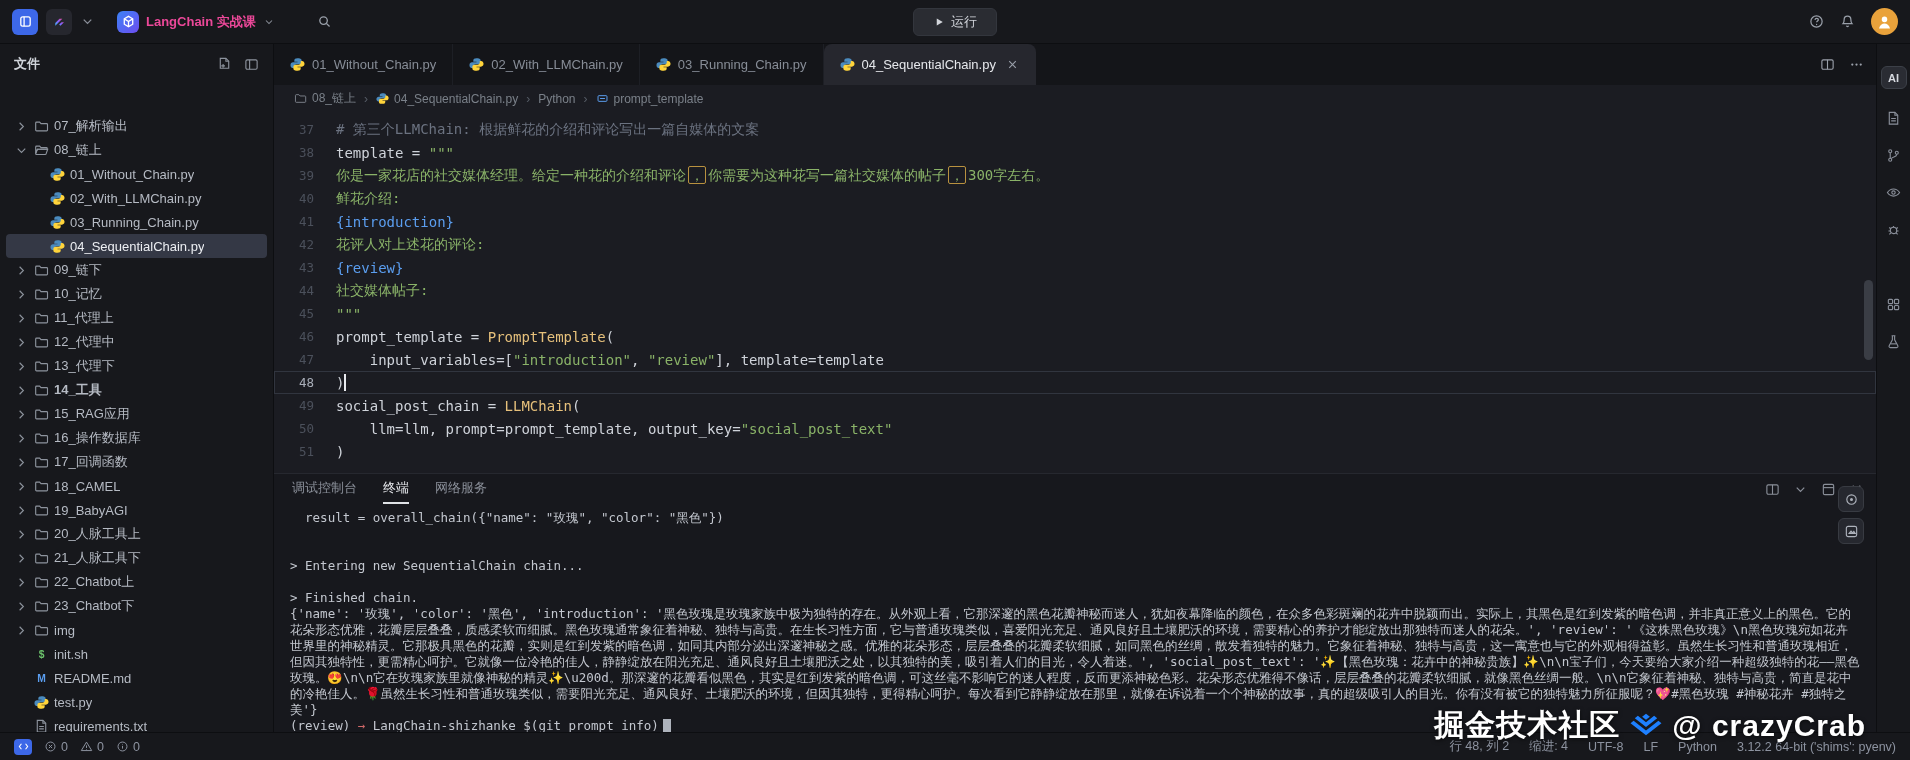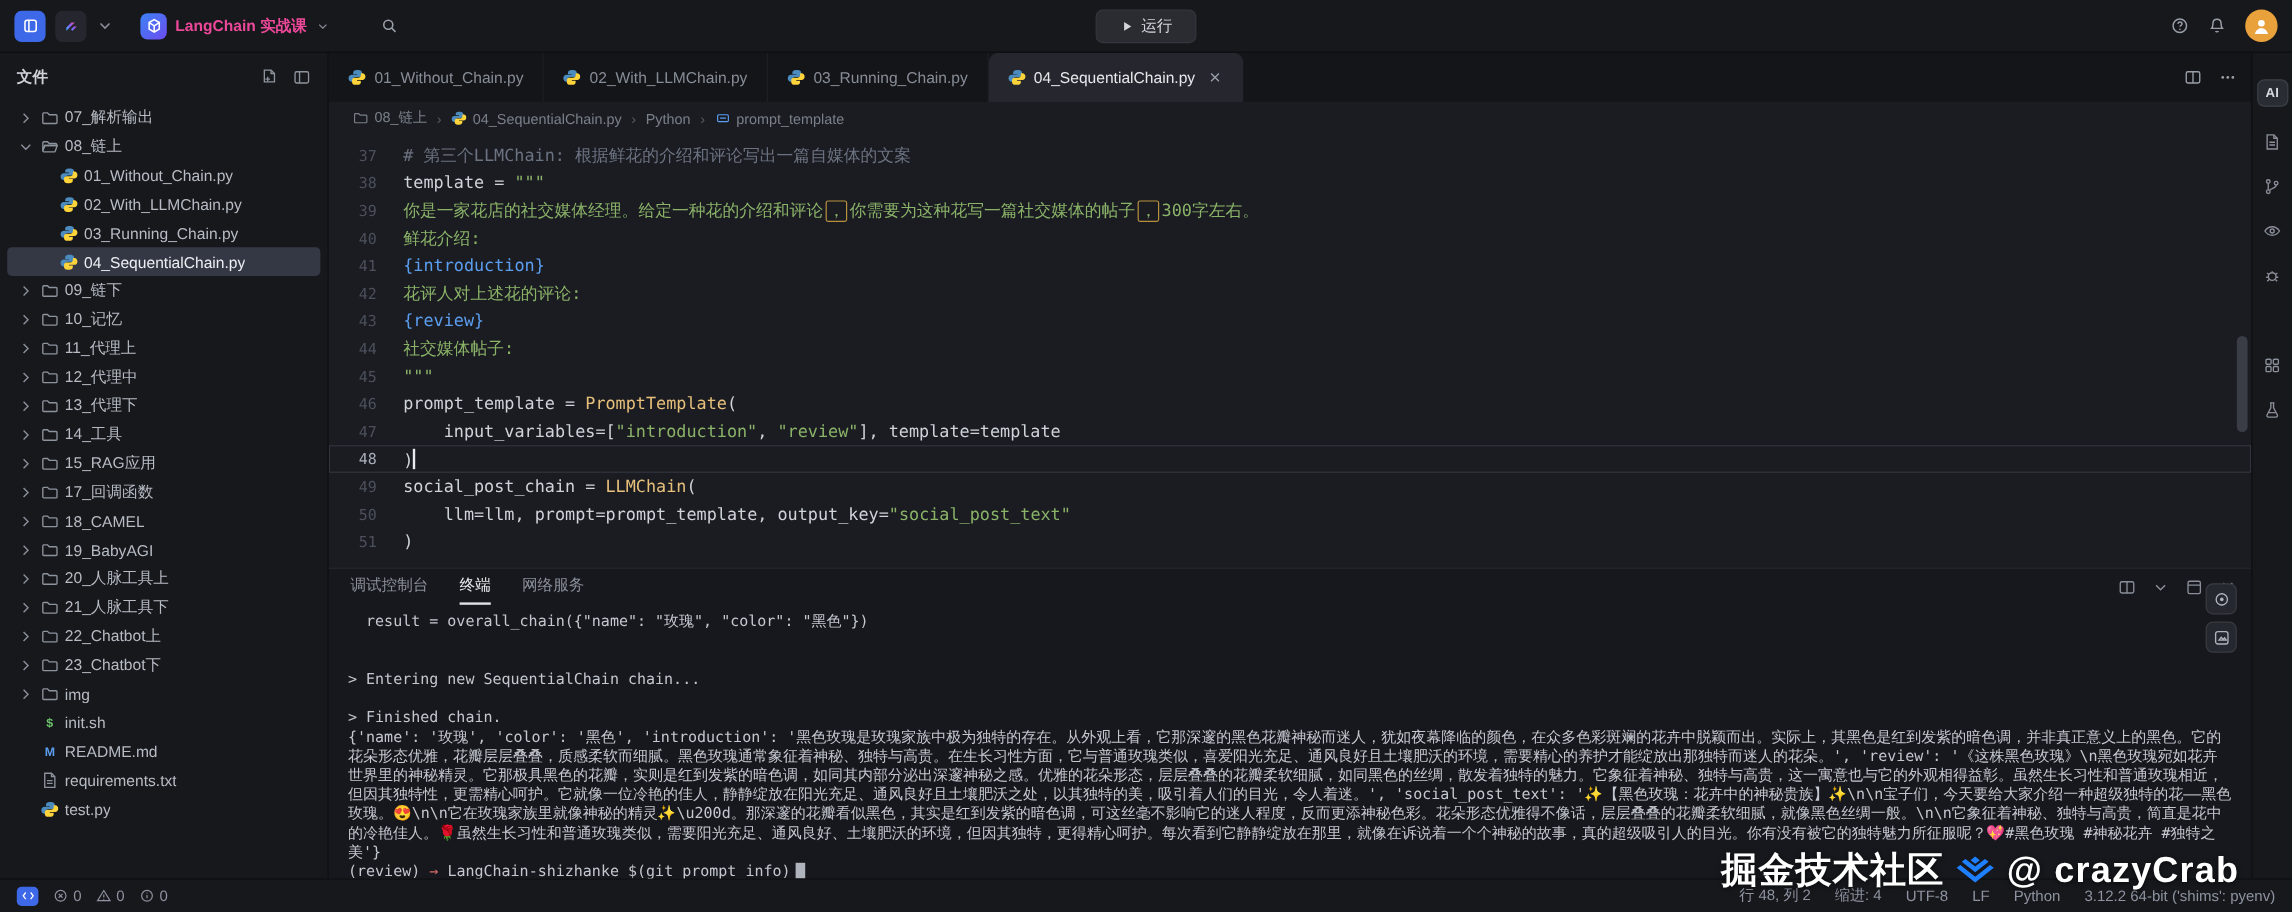--- a/index.html
+++ b/index.html
@@ -198,21 +198,21 @@
               <path d="M9.5 1.5v3h3"></path>
               <path d="M6.5 7.5v4M4.5 9.5h4"></path>
             </svg>
           <svg class="ic" viewBox="0 0 16 16" fill="none" stroke="currentColor" stroke-width="1.2">
               <rect x="2" y="3" width="12" height="10" rx="1.5"></rect>
               <path d="M6 3v10"></path>
             </svg>
         </span>
       </div>
       <div class="file-tree" id="file-tree">
-          <div class="tree-row" style="padding-left: 8px;">
+          <div class="tree-row" style="padding-left: 8px; margin-top: 28px;">
             <span class="chev-ic" style="display:flex">
               <svg class="ic " viewBox="0 0 16 16" fill="none" stroke="currentColor" stroke-width="1.2">
                 <path d="M6 4l4 4-4 4"></path>
               </svg>
             </span>
             <svg class="ic " viewBox="0 0 16 16" fill="none" stroke="currentColor" stroke-width="1.2">
               <path d="M1.8 4.2c0-.5.4-.9.9-.9h3.3l1.5 1.6h6c.5 0 .9.4.9.9v6c0 .5-.4.9-.9.9H2.7c-.5 0-.9-.4-.9-.9z"></path>
             </svg>
             <span class="tree-label">07_解析输出</span>
           </div>
@@ -308,21 +308,21 @@
             <span class="chev-ic" style="display:flex">
               <svg class="ic " viewBox="0 0 16 16" fill="none" stroke="currentColor" stroke-width="1.2">
                 <path d="M6 4l4 4-4 4"></path>
               </svg>
             </span>
             <svg class="ic " viewBox="0 0 16 16" fill="none" stroke="currentColor" stroke-width="1.2">
               <path d="M1.8 4.2c0-.5.4-.9.9-.9h3.3l1.5 1.6h6c.5 0 .9.4.9.9v6c0 .5-.4.9-.9.9H2.7c-.5 0-.9-.4-.9-.9z"></path>
             </svg>
             <span class="tree-label">13_代理下</span>
           </div>
-          <div class="tree-row" style="padding-left: 8px;">
+          <div class="tree-row" style="padding-left: 8px; font-weight: bold;">
             <span class="chev-ic" style="display:flex">
               <svg class="ic " viewBox="0 0 16 16" fill="none" stroke="currentColor" stroke-width="1.2">
                 <path d="M6 4l4 4-4 4"></path>
               </svg>
             </span>
             <svg class="ic " viewBox="0 0 16 16" fill="none" stroke="currentColor" stroke-width="1.2">
               <path d="M1.8 4.2c0-.5.4-.9.9-.9h3.3l1.5 1.6h6c.5 0 .9.4.9.9v6c0 .5-.4.9-.9.9H2.7c-.5 0-.9-.4-.9-.9z"></path>
             </svg>
             <span class="tree-label">14_工具</span>
           </div>
@@ -339,20 +339,31 @@
           </div>
           <div class="tree-row" style="padding-left: 8px;">
             <span class="chev-ic" style="display:flex">
               <svg class="ic " viewBox="0 0 16 16" fill="none" stroke="currentColor" stroke-width="1.2">
                 <path d="M6 4l4 4-4 4"></path>
               </svg>
             </span>
             <svg class="ic " viewBox="0 0 16 16" fill="none" stroke="currentColor" stroke-width="1.2">
               <path d="M1.8 4.2c0-.5.4-.9.9-.9h3.3l1.5 1.6h6c.5 0 .9.4.9.9v6c0 .5-.4.9-.9.9H2.7c-.5 0-.9-.4-.9-.9z"></path>
             </svg>
+            <span class="tree-label">16_操作数据库</span>
+          </div>
+          <div class="tree-row" style="padding-left: 8px;">
+            <span class="chev-ic" style="display:flex">
+              <svg class="ic " viewBox="0 0 16 16" fill="none" stroke="currentColor" stroke-width="1.2">
+                <path d="M6 4l4 4-4 4"></path>
+              </svg>
+            </span>
+            <svg class="ic " viewBox="0 0 16 16" fill="none" stroke="currentColor" stroke-width="1.2">
+              <path d="M1.8 4.2c0-.5.4-.9.9-.9h3.3l1.5 1.6h6c.5 0 .9.4.9.9v6c0 .5-.4.9-.9.9H2.7c-.5 0-.9-.4-.9-.9z"></path>
+            </svg>
             <span class="tree-label">17_回调函数</span>
           </div>
           <div class="tree-row" style="padding-left: 8px;">
             <span class="chev-ic" style="display:flex">
               <svg class="ic " viewBox="0 0 16 16" fill="none" stroke="currentColor" stroke-width="1.2">
                 <path d="M6 4l4 4-4 4"></path>
               </svg>
             </span>
             <svg class="ic " viewBox="0 0 16 16" fill="none" stroke="currentColor" stroke-width="1.2">
               <path d="M1.8 4.2c0-.5.4-.9.9-.9h3.3l1.5 1.6h6c.5 0 .9.4.9.9v6c0 .5-.4.9-.9.9H2.7c-.5 0-.9-.4-.9-.9z"></path>
@@ -431,37 +442,37 @@
               <text x="8" y="12" text-anchor="middle" font-size="11" font-weight="bold" fill="#6cc26c" stroke="none">$</text>
             </svg>
             <span class="tree-label">init.sh</span>
           </div>
           <div class="tree-row" style="padding-left: 8px;">
             <span class="chev-spacer"></span>
             <svg class="ic " viewBox="0 0 16 16" fill="none" stroke="currentColor" stroke-width="1.2">
               <text x="8" y="12" text-anchor="middle" font-size="11" font-weight="bold" fill="#5b9ef0" stroke="none">M</text>
             </svg>
             <span class="tree-label">README.md</span>
+          </div>
+          <div class="tree-row" style="padding-left: 8px;">
+            <span class="chev-spacer"></span>
+            <svg class="ic " viewBox="0 0 16 16" fill="none" stroke="currentColor" stroke-width="1.2">
+              <path d="M7.8 1.4c-2 0-3.2.9-3.2 2.4v1.3H8v.6H3.2c-1.5 0-2.7 1.1-2.7 3s1.2 3.1 2.7 3.1h1.3v-1.7c0-1.3 1.1-2.4 2.4-2.4h3.3c1.2 0 2.2-1 2.2-2.2V3.8c0-1.4-1.2-2.4-3.1-2.4z" fill="#4b8bbe" stroke="none"></path>
+              <path d="M8.2 14.6c2 0 3.2-.9 3.2-2.4v-1.3H8v-.6h4.8c1.5 0 2.7-1.1 2.7-3S14.3 4.2 12.8 4.2h-1.3v1.7c0 1.3-1.1 2.4-2.4 2.4H5.8c-1.2 0-2.2 1-2.2 2.2v1.7c0 1.4 1.2 2.4 3.1 2.4z" fill="#ffd43b" stroke="none"></path>
+            </svg>
+            <span class="tree-label">test.py</span>
           </div>
           <div class="tree-row" style="padding-left: 8px;">
             <span class="chev-spacer"></span>
             <svg class="ic " viewBox="0 0 16 16" fill="none" stroke="currentColor" stroke-width="1.2">
               <path d="M3.5 1.5h6l3 3V14h-9z"></path>
               <path d="M9.5 1.5v3h3"></path>
               <path d="M5.5 8h5M5.5 10.5h5"></path>
             </svg>
             <span class="tree-label">requirements.txt</span>
-          </div>
-          <div class="tree-row" style="padding-left: 8px;">
-            <span class="chev-spacer"></span>
-            <svg class="ic " viewBox="0 0 16 16" fill="none" stroke="currentColor" stroke-width="1.2">
-              <path d="M7.8 1.4c-2 0-3.2.9-3.2 2.4v1.3H8v.6H3.2c-1.5 0-2.7 1.1-2.7 3s1.2 3.1 2.7 3.1h1.3v-1.7c0-1.3 1.1-2.4 2.4-2.4h3.3c1.2 0 2.2-1 2.2-2.2V3.8c0-1.4-1.2-2.4-3.1-2.4z" fill="#4b8bbe" stroke="none"></path>
-              <path d="M8.2 14.6c2 0 3.2-.9 3.2-2.4v-1.3H8v-.6h4.8c1.5 0 2.7-1.1 2.7-3S14.3 4.2 12.8 4.2h-1.3v1.7c0 1.3-1.1 2.4-2.4 2.4H5.8c-1.2 0-2.2 1-2.2 2.2v1.7c0 1.4 1.2 2.4 3.1 2.4z" fill="#ffd43b" stroke="none"></path>
-            </svg>
-            <span class="tree-label">test.py</span>
           </div>
         </div>
     </aside>
 
     <section class="editor-col">
       <div class="tabbar">
         <div class="tabs" id="tabs">
             <div class="tab">
               <svg class="ic " viewBox="0 0 16 16" fill="none" stroke="currentColor" stroke-width="1.2">
                 <path d="M7.8 1.4c-2 0-3.2.9-3.2 2.4v1.3H8v.6H3.2c-1.5 0-2.7 1.1-2.7 3s1.2 3.1 2.7 3.1h1.3v-1.7c0-1.3 1.1-2.4 2.4-2.4h3.3c1.2 0 2.2-1 2.2-2.2V3.8c0-1.4-1.2-2.4-3.1-2.4z" fill="#4b8bbe" stroke="none"></path>

